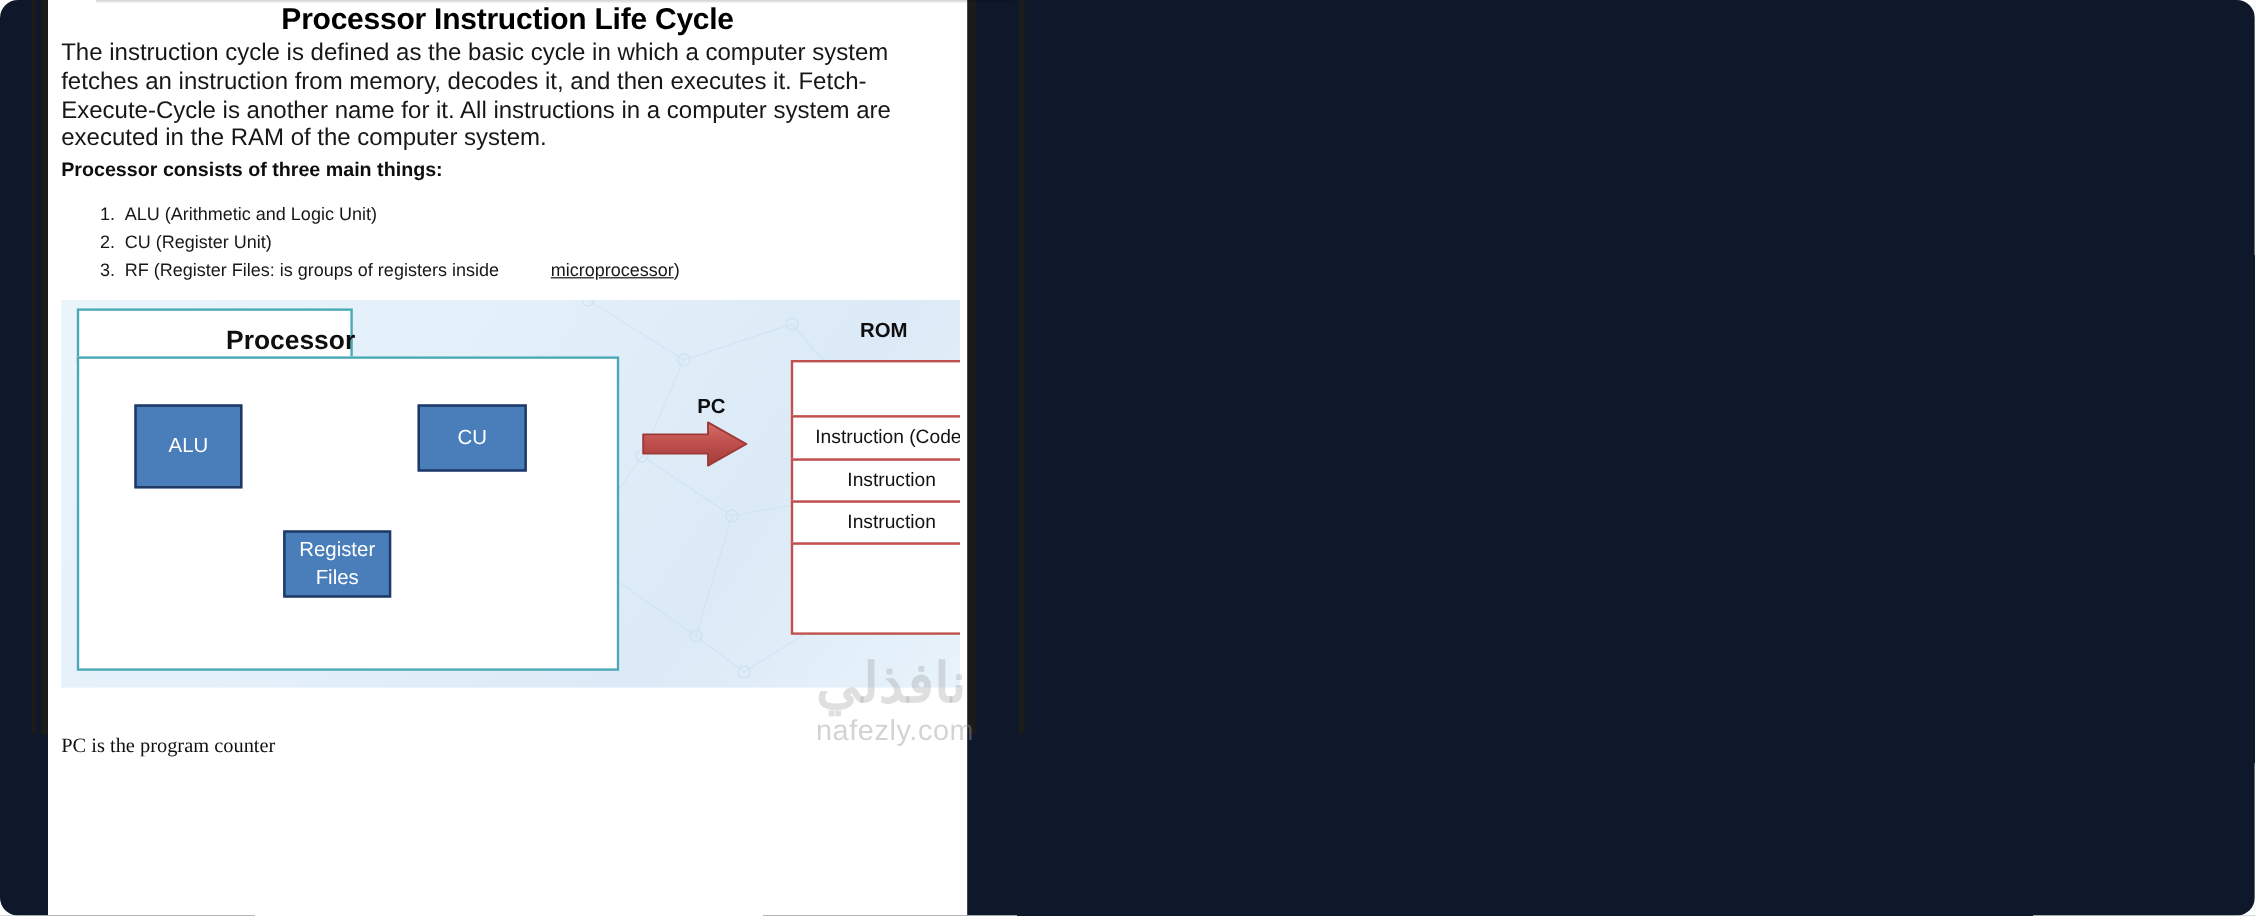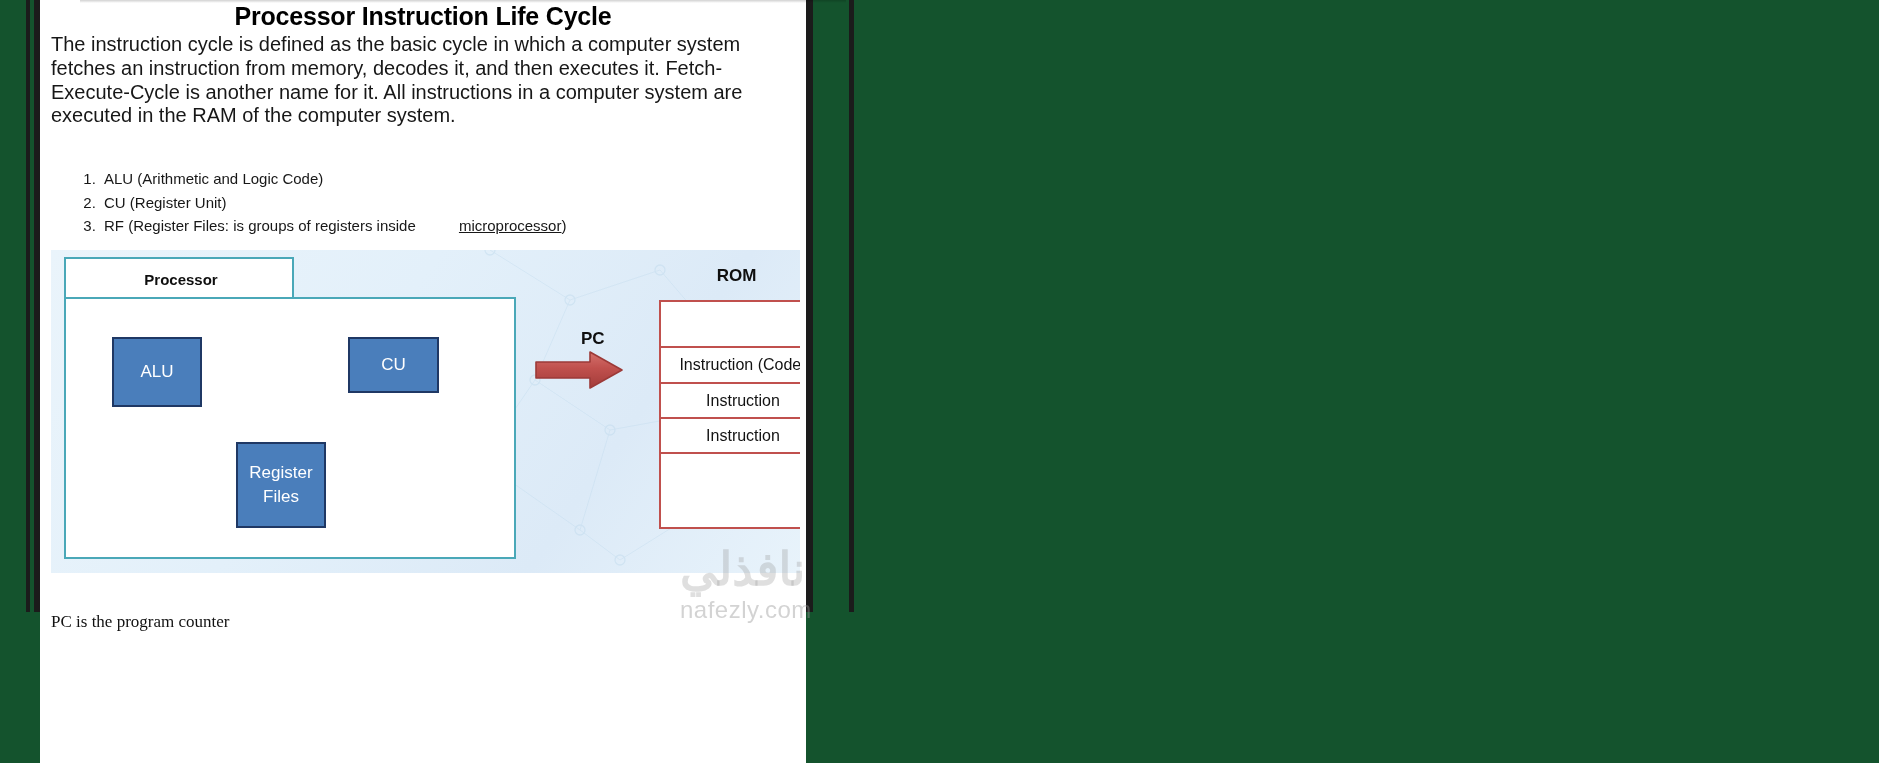--- a/index.html
+++ b/index.html
@@ -9,22 +9,23 @@
     width: 1879px;
     height: 763px;
     overflow: hidden;
     font-family: "Liberation Sans", sans-serif;
   }
 
   #stage {
     position: relative;
     width: 1879px;
     height: 763px;
-    background: #14532d;
+    background: #0f172a;
     overflow: hidden;
+    border-radius: 15px;
   }
 
   
   .gutter-left-outer {
     position: absolute;
     left: 26px; top: 0;
     width: 4px; height: 612px;
     background: #1b1b1b;
   }
   .gutter-left-inner {
@@ -130,22 +131,22 @@
     left: 13px; top: 7px;
     width: 230px; height: 45px;
     border: 2px solid #4aa8b8;
     background: #ffffff;
     box-sizing: border-box;
   }
   .proc-tab-label {
     position: absolute;
     left: 0; top: 12px;
     width: 230px;
-    text-align: center;
-    font-size: 15px;
+    text-align: right;
+    font-size: 22px;
     font-weight: bold;
     color: #0f0f0f;
   }
   .proc-body {
     position: absolute;
     left: 13px; top: 47px;
     width: 452px; height: 262px;
     border: 2px solid #4aa8b8;
     background: #ffffff;
     box-sizing: border-box;
@@ -159,21 +160,21 @@
     color: #ffffff;
     font-size: 17px;
     display: flex;
     align-items: center;
     justify-content: center;
     text-align: left;
     line-height: 24px;
   }
   .blk-alu { left: 61px;  top: 87px;  width: 90px;  height: 70px; }
   .blk-cu  { left: 297px; top: 87px;  width: 91px;  height: 56px; }
-  .blk-rf  { left: 185px; top: 192px; width: 90px;  height: 86px; flex-direction: column; }
+  .blk-rf  { left: 185px; top: 192px; width: 90px;  height: 56px; flex-direction: column; }
 
   
   .pc-label {
     position: absolute;
     left: 496px; top: 79px;
     font-size: 17px;
     font-weight: bold;
     color: #0f0f0f;
     margin-left: 34px;
   }
@@ -260,24 +261,25 @@
   <div class="gutter-right-outer"></div>
   <div class="gutter-right-inner"></div>
 
   <div class="page">
     <div class="page-shadow-top"></div>
 
     <div class="doc-title">Processor Instruction Life Cycle</div>
 
     <div class="body-para">The instruction cycle is defined as the basic cycle in which a computer system fetches an instruction from memory, decodes it, and then executes it. Fetch-Execute-Cycle is another name for it. All instructions in a computer system are executed in the RAM of the computer system.</div>
 
+    <div class="sub-head">Processor consists of three main things:</div>
 
     <ol class="main-list">
       <li>
-        <span>ALU  (Arithmetic and Logic Code)</span>
+        <span>ALU  (Arithmetic and Logic Unit)</span>
       </li>
       <li>
         <span>CU (Register Unit)</span>
       </li>
       <li>
         <span>RF (Register Files: is groups of registers inside </span><a class="u-link" href="#">microprocessor</a><span>)</span>
       </li>
     </ol>
 
     <div class="diagram">

